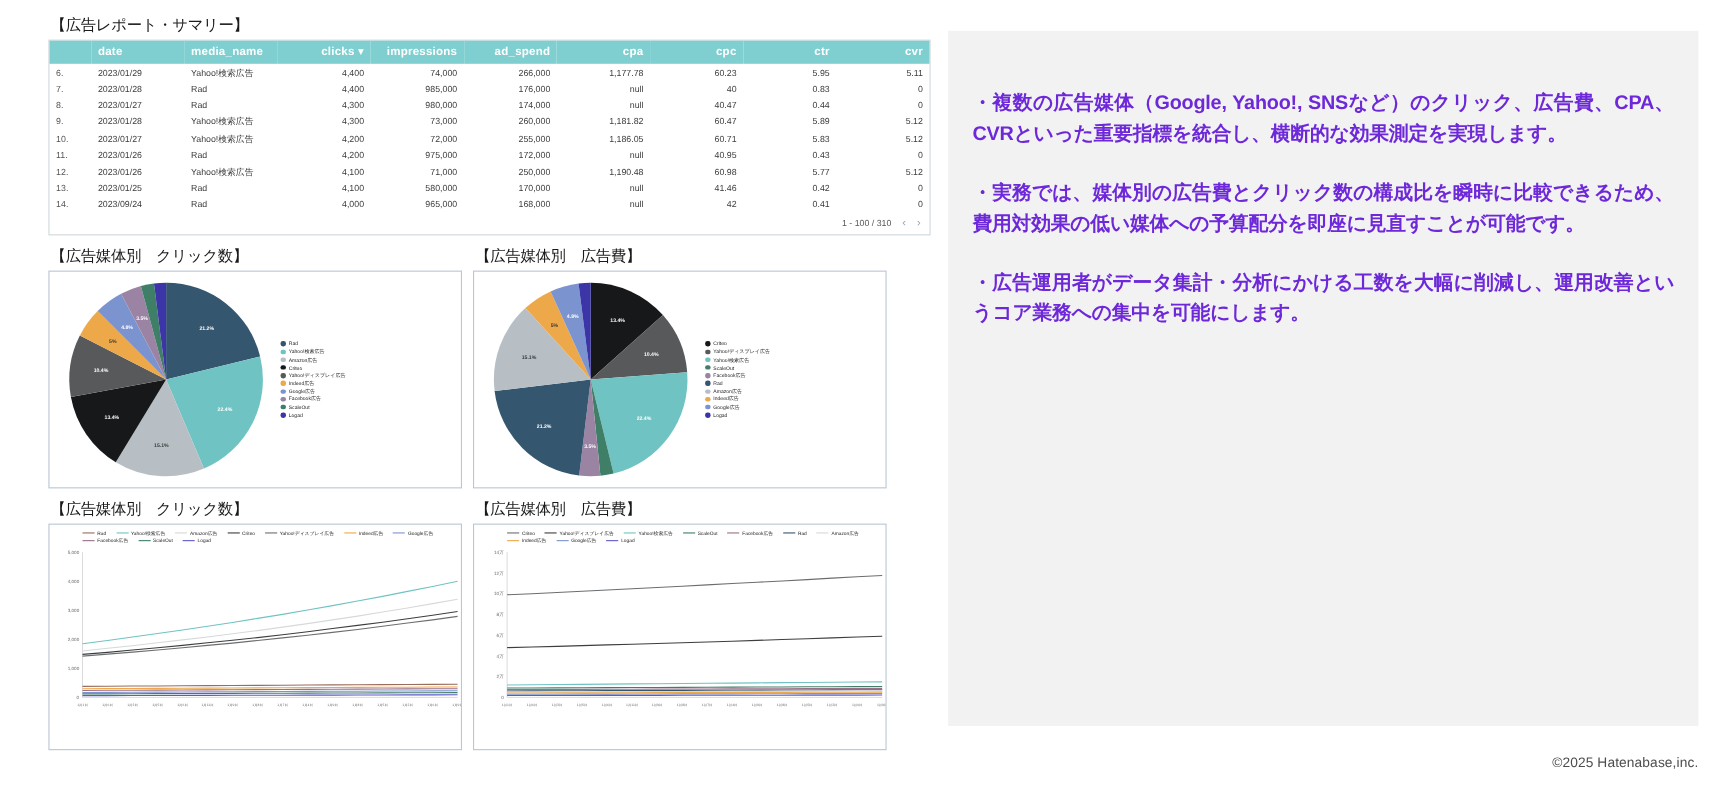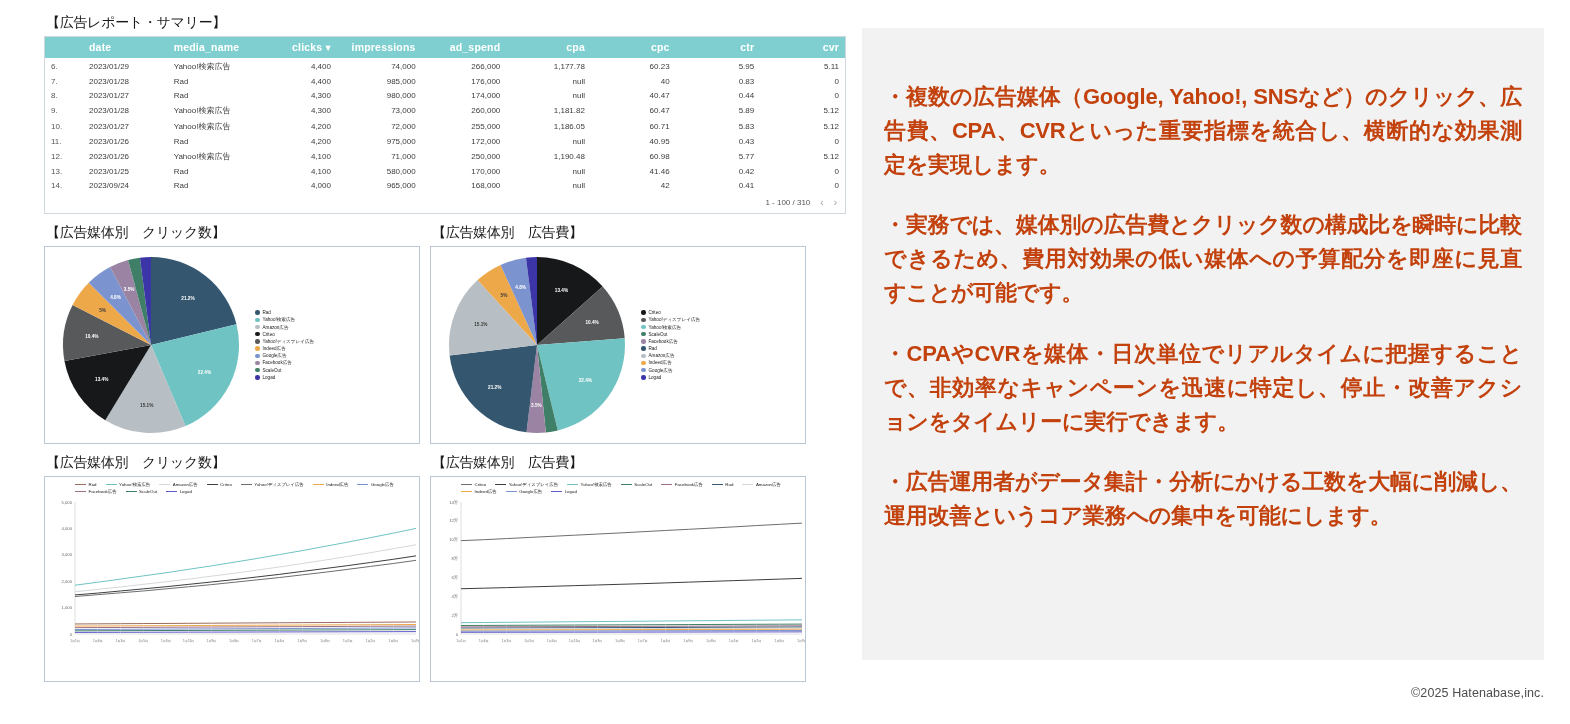--- a/index.html
+++ b/index.html
@@ -72,21 +72,21 @@
   .ln-swatch{width:11px;height:1.6px;flex:0 0 auto;}
   .ln-tick{font-size:4.2px;fill:#6b6b6b;font-family:"Liberation Sans",sans-serif;}
   .ln-xtick{font-size:3.1px;fill:#6b6b6b;font-family:"Liberation Sans",sans-serif;}
 
   
   .right-col{
     position:absolute;left:862px;top:28px;width:682px;height:632px;
     background:#f2f2f2;box-sizing:border-box;padding:52px 22px 0 22px;
   }
   .bullet{
-    font-size:22px;line-height:1.55;color:#c2410c;font-weight:700;
+    font-size:18px;line-height:1.55;color:#6d28d9;font-weight:700;
     letter-spacing:-0.2px;margin:0 0 26px 0;text-align:justify;
     font-family:"Liberation Sans","DejaVu Sans",sans-serif;
   }
   .copyright{
     position:absolute;right:26px;bottom:24px;
     font-size:12.5px;color:#4d4d4d;letter-spacing:.1px;
   }
 </style>
 </head>
 <body>
@@ -552,18 +552,17 @@
               </g>
           </svg>
         </div>
       </div>
     </div>
   </div>
 
   <div class="right-col">
     <p class="bullet">・複数の広告媒体（Google, Yahoo!, SNSなど）のクリック、広告費、CPA、CVRといった重要指標を統合し、横断的な効果測定を実現します。</p>
     <p class="bullet">・実務では、媒体別の広告費とクリック数の構成比を瞬時に比較できるため、費用対効果の低い媒体への予算配分を即座に見直すことが可能です。</p>
-    <p class="bullet">・CPAやCVRを媒体・日次単位でリアルタイムに把握することで、非効率なキャンペーンを迅速に特定し、停止・改善アクションをタイムリーに実行できます。</p>
     <p class="bullet">・広告運用者がデータ集計・分析にかける工数を大幅に削減し、運用改善というコア業務への集中を可能にします。</p>
   </div>
 
   <div class="copyright">©2025 Hatenabase,inc.</div>
 </div>
 
 </body></html>

